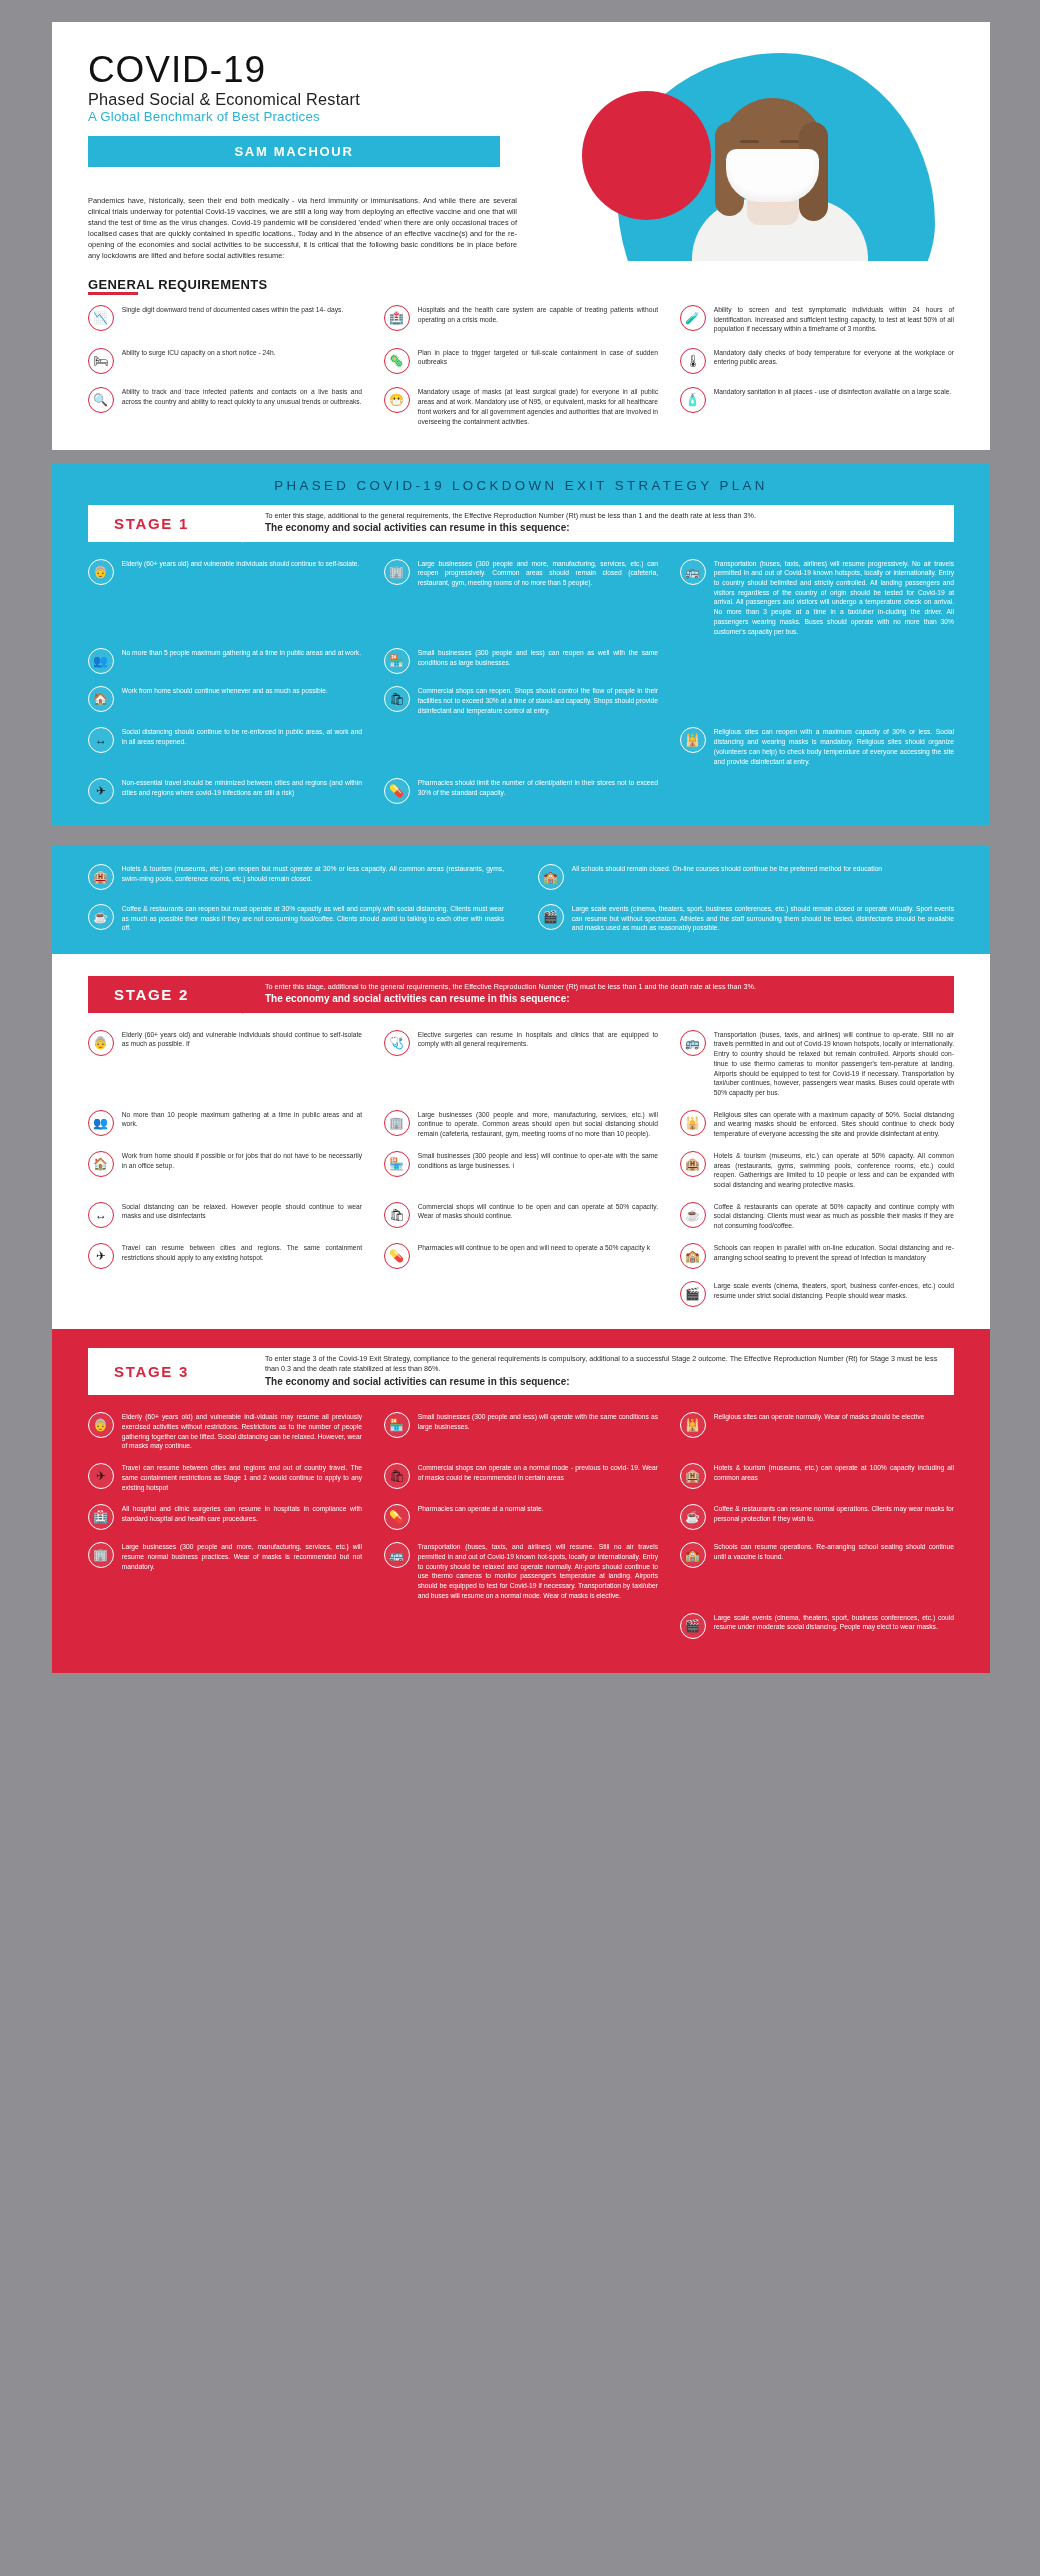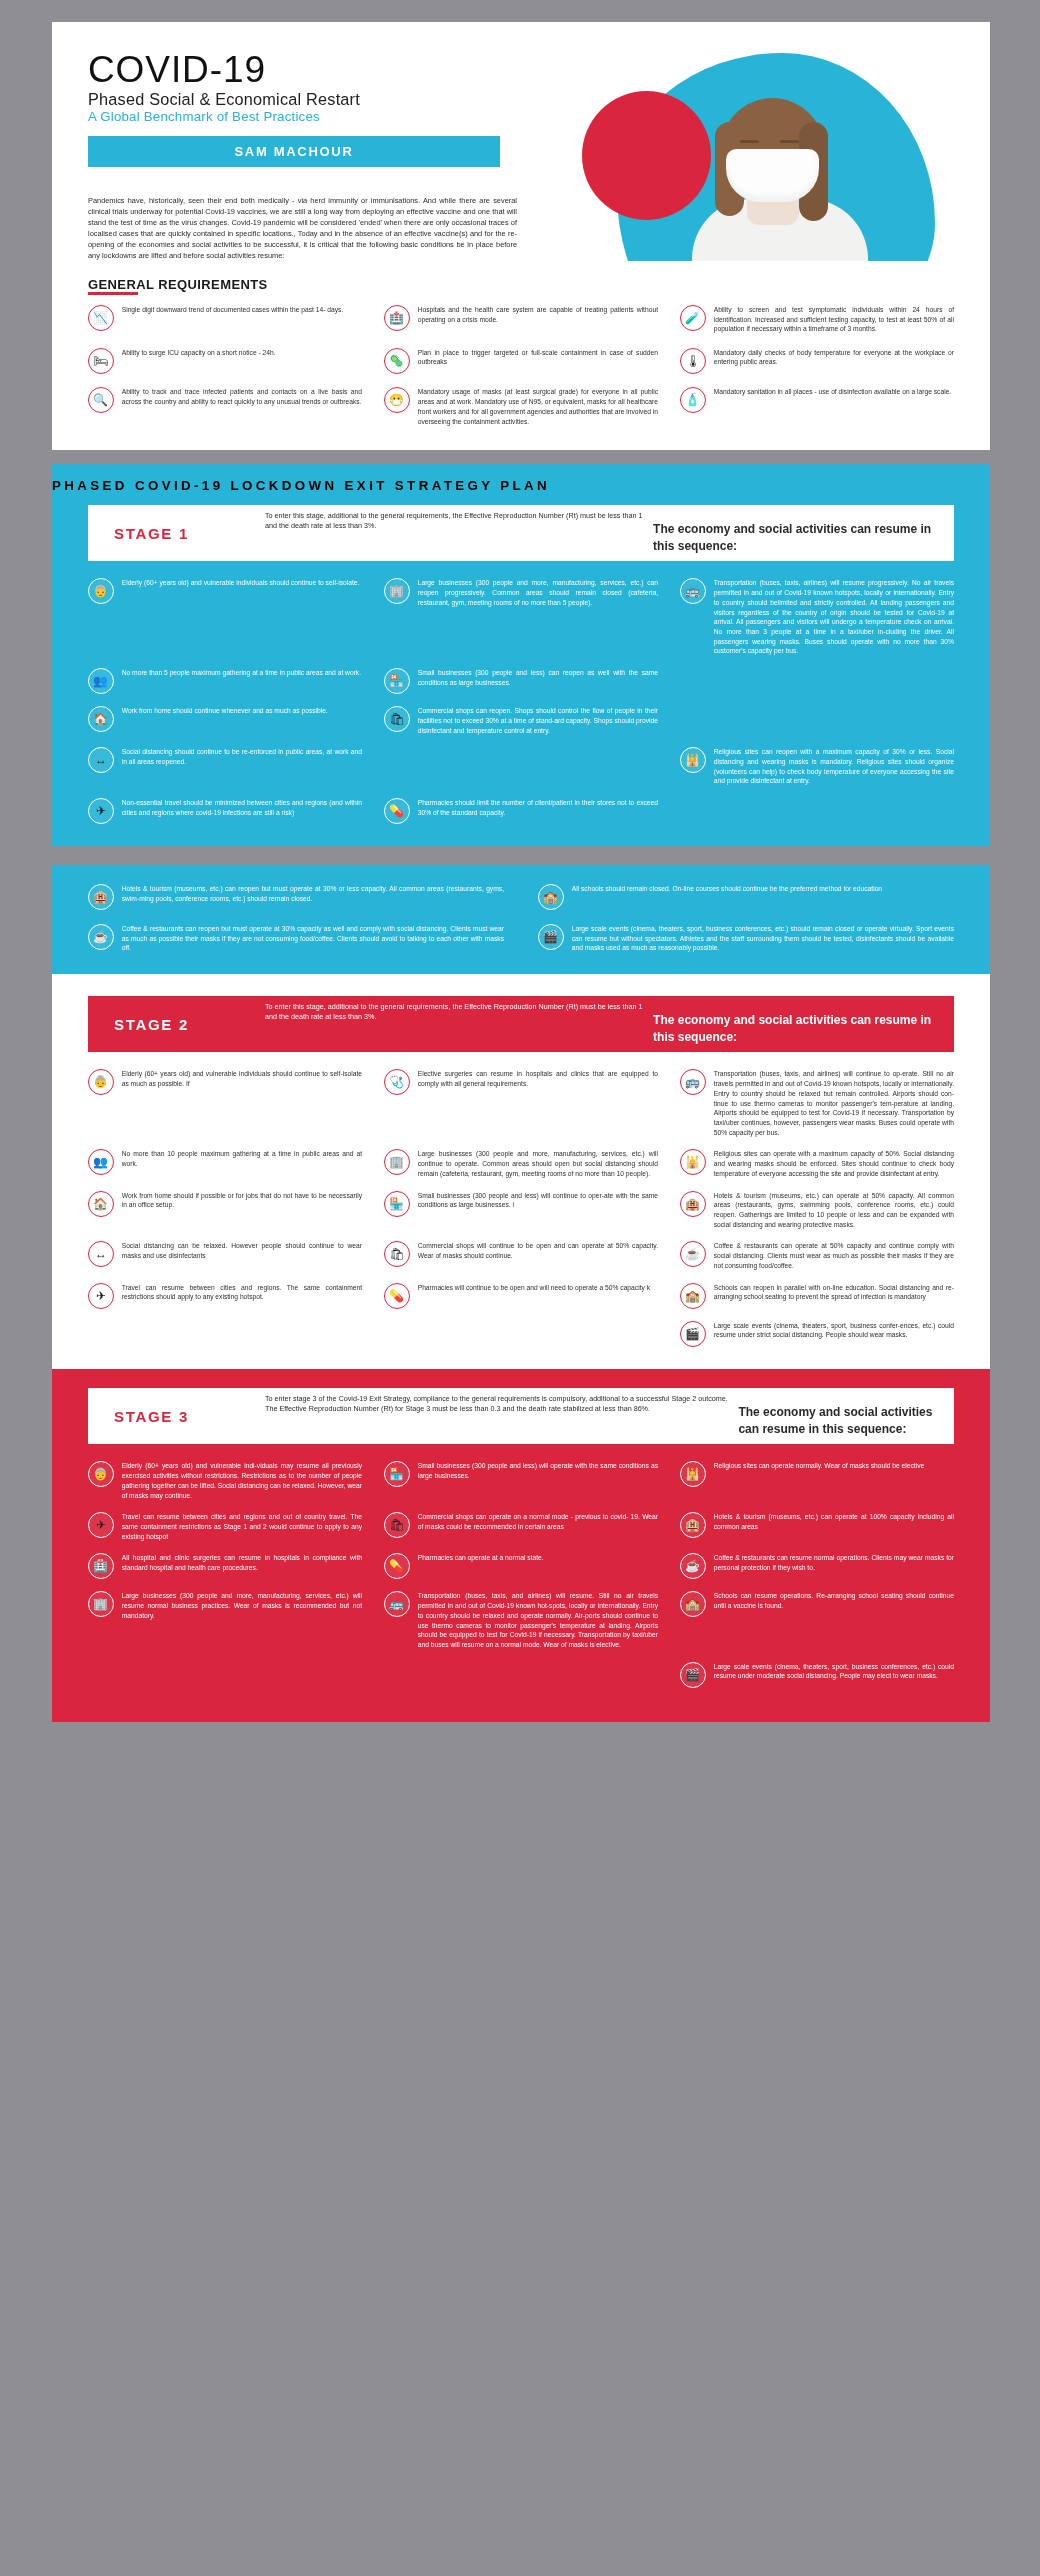--- a/index.html
+++ b/index.html
@@ -148,24 +148,24 @@
     width: 26px; height: 26px;
     border-radius: 50%;
     border: 1.4px solid #d9253e;
     display: flex; align-items: center; justify-content: center;
     background: #fff;
     font-size: 12px; line-height: 1;
   }
 
   
   .strategy-banner {
-    text-align: left;
-    color: #000000;
+    text-align: center;
+    color: #0c4a6e;
     font-size: 13.3px;
-    font-weight: bold;
+    font-weight: normal;
     letter-spacing: 3.4px;
     padding: 13.7px 0 12px 0;
   }
 
   
   .stage-row { display: flex; align-items: stretch; padding: 0 36px; gap: 0; }
   .stage-tag {
     position: relative;
     background: #fff;
     color: #d9253e;
@@ -185,23 +185,23 @@
     border-left: 14.6px solid #fff;
   }
   .stage-tag.red-tag::after { border-left-color: #d9253e; }
   .stage-desc {
     background: #fff;
     flex: 1;
     font-size: 7.2px;
     line-height: 1.45;
     padding: 6px 12px 6px 24px;
     color: #2a2a2a;
-    display: flex; justify-content: center;
-  }
-  .stage-desc b { font-size: 12px; margin-top: 10px; }
+    display: flex; flex-direction: column; justify-content: center;
+  }
+  .stage-desc b { font-size: 10px; }
   .stage-row.on-white .stage-tag { background: #d9253e; color: #fff; }
   .stage-row.on-white .stage-tag::after { border-left-color: #d9253e; }
   .stage-row.on-white .stage-desc { background: #d9253e; color: #fff; }
 
   
   .cols {
     display: grid;
     grid-template-columns: 1fr 1fr 1fr;
     gap: 12px 22px;
     padding: 17px 36px 22px 36px;

